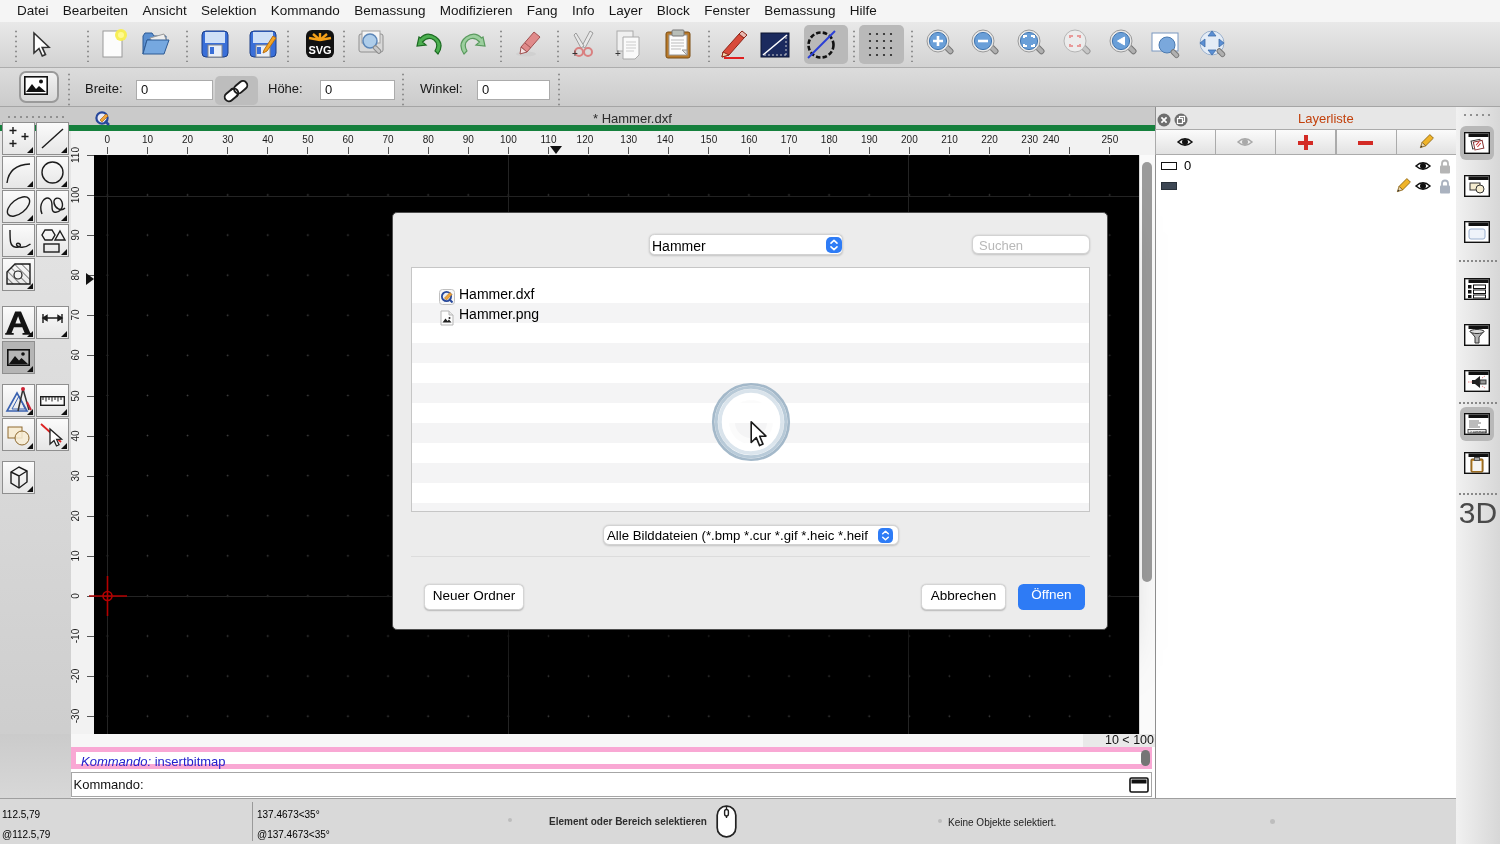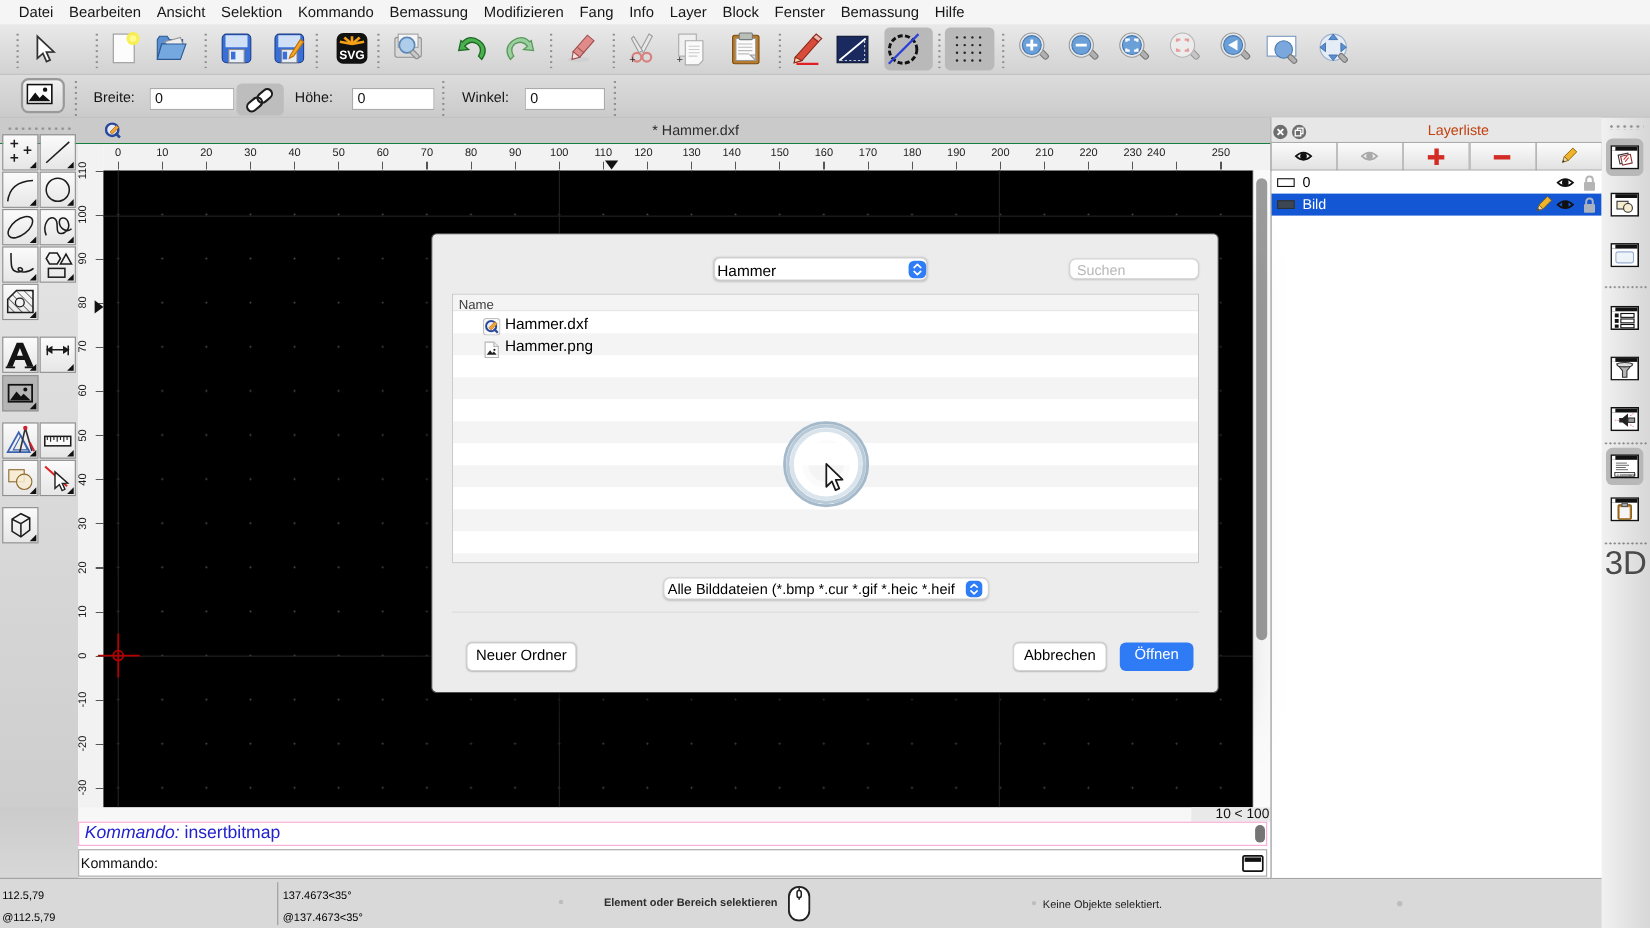--- a/index.html
+++ b/index.html
@@ -1,38 +1,38 @@
 <!DOCTYPE html>
 <html><head><meta charset="utf-8"><style>
 *{margin:0;padding:0;box-sizing:border-box}
 html,body{width:1500px;height:844px;overflow:hidden;font-family:"Liberation Sans",sans-serif;background:#fff;-webkit-font-smoothing:antialiased}
 .abs{position:absolute}
 #stage{position:relative;width:1500px;height:844px}
 #menubar{left:0;top:0;width:1500px;height:22px;background:#f5f5f5;font-size:13.5px;color:#161616;white-space:nowrap}
 #menubar b{position:relative;font-weight:normal;margin-right:14.3px}
 #tb1{left:0;top:22px;width:1500px;height:46px;background:linear-gradient(#e9e9e9,#d2d2d2);border-bottom:1px solid #adadad}
 #tb2{left:0;top:68px;width:1500px;height:39px;background:linear-gradient(#dcdcdc,#cbcbcb);border-bottom:1px solid #a5a5a5}
-#titlestrip{left:0;top:107px;width:1500px;height:24px;background:#cacaca;border-bottom:1px solid #15803d;color:#2c2c2c;font-size:13px}
+#titlestrip{left:0;top:107px;width:1500px;height:24px;background:#cacaca;border-bottom:6px solid #15803d;color:#2c2c2c;font-size:13px}
 .sepdot{position:absolute;width:2px;background-image:radial-gradient(circle,#8e8e8e .9px,transparent 1.2px);background-size:2px 5px}
 .pressed{position:absolute;background:#b9b9b9;border-radius:5px}
 #leftpanel{left:0;top:131px;width:71px;height:669px;background:linear-gradient(180deg,#e7e7e7,#cbcbcb)}
 .tbtn{position:absolute;width:33px;height:33px;background:linear-gradient(#fbfbfb,#e6e6e6);border:1px solid #8f8f8f}
 .tbtn.sel{background:#b5b5b5}
 .corner{position:absolute;right:1px;bottom:1px;width:0;height:0;border-left:6px solid transparent;border-bottom:6px solid #111}
 #vruler{left:71px;top:131px;width:23px;height:616px;background:#f2f2f2}
 #hruler{left:94px;top:131px;width:1061px;height:24px;background:#f2f2f2}
 .rlbl{position:absolute;font-size:10px;color:#1c1c1c}
 #canvas{left:94px;top:155px;width:1045px;height:579px;background:#000;background-image:radial-gradient(circle,#424242 0.75px,transparent 1.1px);background-size:40.1px 40.1px;background-position:-6.65px 19.95px}
 .glv{position:absolute;top:155px;height:579px;width:1px;background:#242424}
 .glh{position:absolute;left:94px;width:1045px;height:1px;background:#242424}
 #vscroll{left:1139px;top:155px;width:16px;height:579px;background:#fafafa;border-left:1px solid #d8d8d8}
 #vthumb{left:1141.5px;top:162px;width:10px;height:420px;background:#9b9b9b;border-radius:5px}
 #hstrip{left:71px;top:734px;width:1084px;height:13px;background:#f7f7f7}
 #grip{left:1083px;top:734px;width:72px;height:13px;background:#e9e9e9;font-size:12.5px;color:#111;text-align:right;line-height:13px;padding-right:1px}
-#cmdhist{left:71px;top:747px;width:1081px;height:22px;background:#fff;border:1px solid #f9a8d4;font-size:16px;line-height:20px;color:#2222cc}
+#cmdhist{left:71px;top:747px;width:1081px;height:22px;background:#fff;border:5px solid #f9a8d4;font-size:13px;line-height:20px;color:#2222cc}
 #cmdin{left:71px;top:772px;width:1081px;height:25px;background:#fff;border:1px solid #a6a6a6;font-size:13px;line-height:23px;color:#111}
 #belowleft{left:0;top:734px;width:71px;height:66px;background:linear-gradient(180deg,#cbcbcb,#d8d8d8)}
 #statusbar{left:0;top:798px;width:1500px;height:46px;background:#d9d9d9;border-top:1px solid #9f9f9f;font-size:10.5px;color:#1e1e1e}
 #lpanel{left:1155px;top:107px;width:301px;height:691px;background:#fff;border-left:1px solid #8f8f8f}
 #lphead{left:1156px;top:107px;width:300px;height:22px;background:#e7e7e7;font-size:12.5px;color:#111}
 .lbtn{position:absolute;top:129px;height:26px;background:linear-gradient(#fbfbfb,#e2e2e2);border:1px solid #ababab}
 #row0{left:1156px;top:155.5px;width:300px;height:20px;background:#fff;font-size:13px;color:#000}
 #rowbild{left:1156px;top:175.5px;width:300px;height:20px;background:#1457d5;font-size:13px;color:#fff}
 #rstrip{left:1456px;top:107px;width:44px;height:737px;background:linear-gradient(90deg,#f1f1f1,#d7d7d7)}
 #dialog{left:392px;top:212px;width:716px;height:418px;background:#ececec;border:1px solid #4e4e4e;border-radius:5px;box-shadow:0 20px 50px rgba(0,0,0,.5),0 2px 4px rgba(0,0,0,.5)}
@@ -477,23 +477,20 @@
     </div>
 <div class="abs" style="left:1161px;top:161.5px;width:16px;height:8px;background:#fff;border:1.3px solid #111"></div>
 <svg class="abs" style="left:1414px;top:157.5px" width="18" height="16" viewBox="0 0 18 16">
       <path d="M2 8 Q9 1.5 16 8 Q9 14.5 2 8 Z" fill="none" stroke="#111" stroke-width="1.5"></path>
       <circle cx="9" cy="8" r="3" fill="#111"></circle>
     </svg>
 <svg class="abs" style="left:1438px;top:159px" width="14" height="15" viewBox="0 0 14 15">
       <rect x="2" y="6.5" width="10" height="8" rx="1" fill="#b5b5b5"></rect>
       <path d="M4 7 V4.5 Q4 1.5 7 1.5 Q10 1.5 10 4.5 V7" fill="none" stroke="#b5b5b5" stroke-width="1.8"></path>
     </svg>
-<div class="abs" id="rowbild">
-      <span style="position:absolute;left:28px;top:2px">Bild</span>
-    </div>
 <div class="abs" style="left:1161px;top:181.5px;width:16px;height:8px;background:#3d4754;border:1px solid #283039"></div>
 <svg class="abs" style="left:1394px;top:177px" width="18" height="18" viewBox="0 0 18 18">
       <g transform="rotate(45 9 9)">
         <rect x="6.5" y="1" width="5" height="11" fill="#f0b429" stroke="#8a6210" stroke-width="0.8"></rect>
         <path d="M6.5 12 L9 17 L11.5 12 Z" fill="#e8d5b0" stroke="#8a6210" stroke-width="0.8"></path>
         <path d="M8 14.8 L9 17 L10 14.8 Z" fill="#333"></path>
       </g>
     </svg>
 <svg class="abs" style="left:1414px;top:177.5px" width="18" height="16" viewBox="0 0 18 16">
       <path d="M2 8 Q9 1.5 16 8 Q9 14.5 2 8 Z" fill="none" stroke="#111" stroke-width="1.5"></path>
@@ -589,23 +586,20 @@
 <div class="stepper" style="left:432.5px;top:23.5px;width:16px;height:16px"><svg width="16" height="16" viewBox="0 0 16 16">
           <g fill="none" stroke="#fff" stroke-width="1.6" stroke-linecap="round" stroke-linejoin="round">
             <path d="M5 6.2 L8 3.4 L11 6.2"></path>
             <path d="M5 9.8 L8 12.6 L11 9.8"></path>
           </g>
         </svg></div>
 <div class="combo" style="left:579px;top:22px;width:118px;height:19px;border-radius:6px">
         <span style="position:absolute;left:6px;top:2px;font-size:13px;color:#b8b8b8">Suchen</span>
       </div>
 <div id="flist">
-<div style="position:absolute;left:0;top:0;width:677px;height:15px;background:#f4f4f4;border-bottom:1px solid #e2e2e2">
-          <span style="position:absolute;left:5px;top:1.5px;font-size:12px;color:#3c3c3c">Name</span>
-        </div>
 <div class="frow" style="top:15px;background:#fff;height:20px"></div>
 <div class="frow" style="top:35px;background:#f4f4f5;height:20px"></div>
 <div class="frow" style="top:55px;background:#fff;height:20px"></div>
 <div class="frow" style="top:75px;background:#f4f4f5;height:20px"></div>
 <div class="frow" style="top:95px;background:#fff;height:20px"></div>
 <div class="frow" style="top:115px;background:#f4f4f5;height:20px"></div>
 <div class="frow" style="top:135px;background:#fff;height:20px"></div>
 <div class="frow" style="top:155px;background:#f4f4f5;height:20px"></div>
 <div class="frow" style="top:175px;background:#fff;height:20px"></div>
 <div class="frow" style="top:195px;background:#f4f4f5;height:20px"></div>

